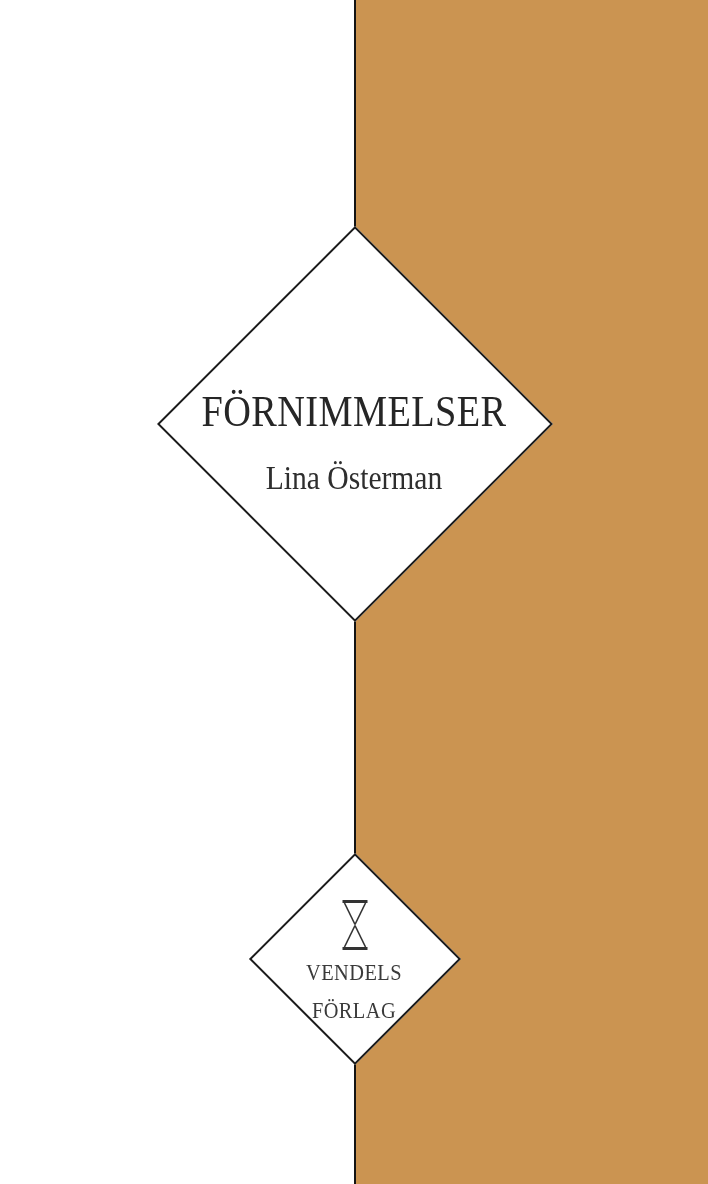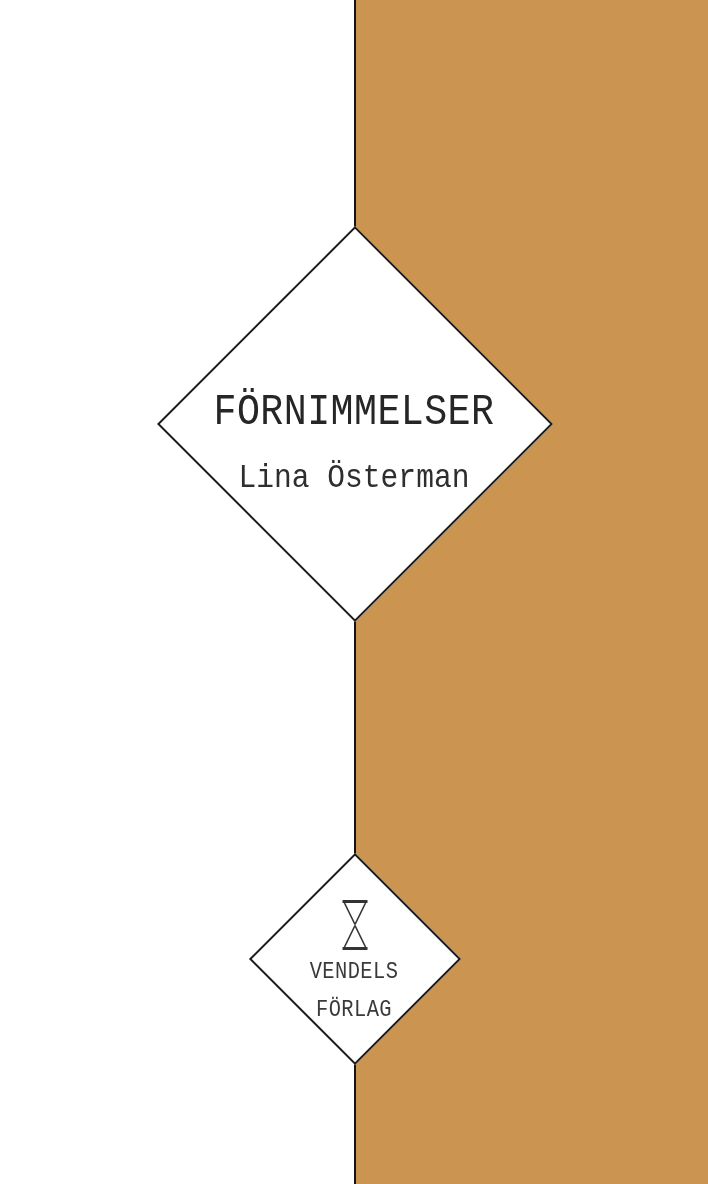--- a/index.html
+++ b/index.html
@@ -12,21 +12,21 @@
     --publisher-text: #3A3A3A;
     --logo-stroke: #333333;
   }
   html, body { margin: 0; padding: 0; background: #fff; }
   .cover {
     position: relative;
     width: 708px;
     height: 1184px;
     background: var(--background, #fff);
     overflow: hidden;
-    font-family: Liberation Mono, monospace;
+    font-family: Liberation Serif, serif;
   }
   .accent-panel {
     position: absolute;
     left: 355.5px; top: 0;
     width: 352.5px; height: 100%;
     background: var(--accent, #CB9451);
   }
   .divider-line {
     position: absolute;
     left: 353.5px; top: 0;

